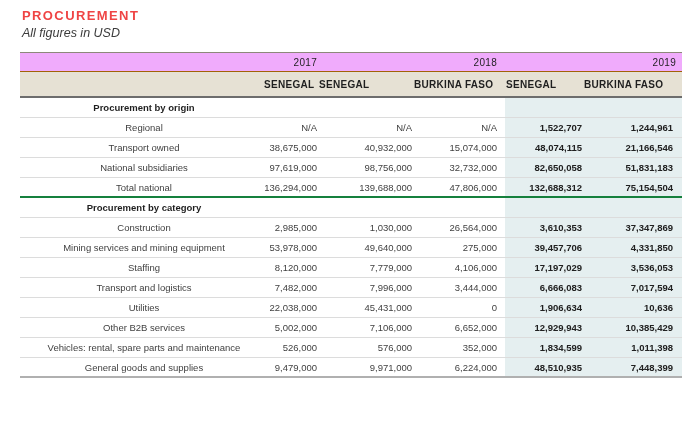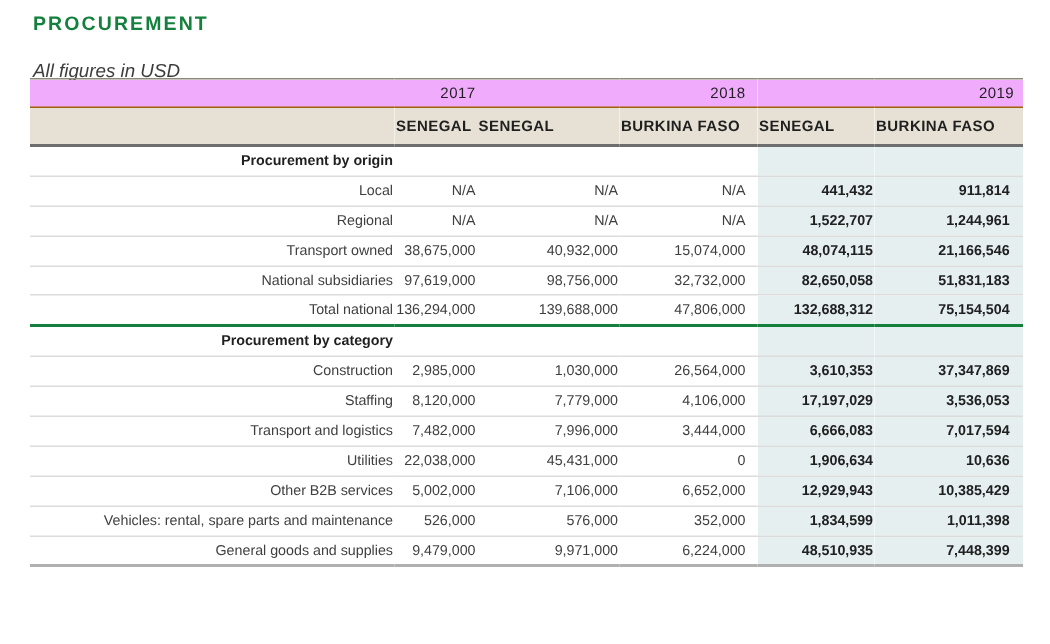--- a/index.html
+++ b/index.html
@@ -7,24 +7,24 @@
     width: 700px; height: 429px;
     background: #ffffff;
     font-family: "Liberation Sans", "DejaVu Sans", sans-serif;
     color: #3f3f3f;
     position: relative;
     overflow: hidden;
   }
   .header-block { position: absolute; left: 22px; top: 8px; }
   .page-title {
     font-size: 13px; font-weight: bold; letter-spacing: 1.4px;
-    color: #15803d; text-transform: uppercase;
+    color: #ef4444; text-transform: uppercase;
   }
   .page-subtitle {
-    font-size: 12.5px; font-style: italic; color: #3c3c3c; margin-top: 17px;
+    font-size: 12.5px; font-style: italic; color: #3c3c3c; margin-top: 3px;
   }
   table.proc {
     position: absolute; left: 20px; top: 52px;
     width: 662px;
     border-collapse: collapse;
     table-layout: fixed;
     font-size: 9.5px;
   }
   table.proc td { white-space: nowrap; overflow: hidden; }
   
@@ -43,21 +43,21 @@
   }
   
   tbody td {
     border-bottom: 1px solid #dcdcdc;
     height: 16.9px;
     text-align: right;
     color: #3f3f3f;
   }
   tbody tr:last-child td { border-bottom: 2px solid #b0b0b0; }
   tbody tr.section-start td { border-top: 2px solid #15803d; }
-  td.lbl { text-align: right; padding-left: 6px; }
+  td.lbl { text-align: center; padding-left: 6px; }
   td.section-lbl { font-weight: bold; color: #1f1f1f; }
   td.c3 { padding-right: 8px; }
   td.c5 { padding-right: 9px; }
   td.yr3 { padding-right: 6px; }
   td.hl { background: #e5eff0; font-weight: bold; color: #202020; }
 </style>
 </head>
 <body>
 
 <div class="header-block">
@@ -92,28 +92,20 @@
   <tbody>
       <tr>
         <td class="lbl section-lbl">Procurement by origin</td>
         <td class="c1"></td>
         <td class="c2"></td>
         <td class="c3"></td>
         <td class="c4 hl"></td>
         <td class="c5 hl"></td>
       </tr>
       <tr>
-        <td class="lbl">Local</td>
-        <td class="c1">N/A</td>
-        <td class="c2">N/A</td>
-        <td class="c3">N/A</td>
-        <td class="c4 hl">441,432</td>
-        <td class="c5 hl">911,814</td>
-      </tr>
-      <tr>
         <td class="lbl">Regional</td>
         <td class="c1">N/A</td>
         <td class="c2">N/A</td>
         <td class="c3">N/A</td>
         <td class="c4 hl">1,522,707</td>
         <td class="c5 hl">1,244,961</td>
       </tr>
       <tr>
         <td class="lbl">Transport owned</td>
         <td class="c1">38,675,000</td>
@@ -148,20 +140,28 @@
       </tr>
       <tr>
         <td class="lbl">Construction</td>
         <td class="c1">2,985,000</td>
         <td class="c2">1,030,000</td>
         <td class="c3">26,564,000</td>
         <td class="c4 hl">3,610,353</td>
         <td class="c5 hl">37,347,869</td>
       </tr>
       <tr>
+        <td class="lbl">Mining services and mining equipment</td>
+        <td class="c1">53,978,000</td>
+        <td class="c2">49,640,000</td>
+        <td class="c3">275,000</td>
+        <td class="c4 hl">39,457,706</td>
+        <td class="c5 hl">4,331,850</td>
+      </tr>
+      <tr>
         <td class="lbl">Staffing</td>
         <td class="c1">8,120,000</td>
         <td class="c2">7,779,000</td>
         <td class="c3">4,106,000</td>
         <td class="c4 hl">17,197,029</td>
         <td class="c5 hl">3,536,053</td>
       </tr>
       <tr>
         <td class="lbl">Transport and logistics</td>
         <td class="c1">7,482,000</td>

